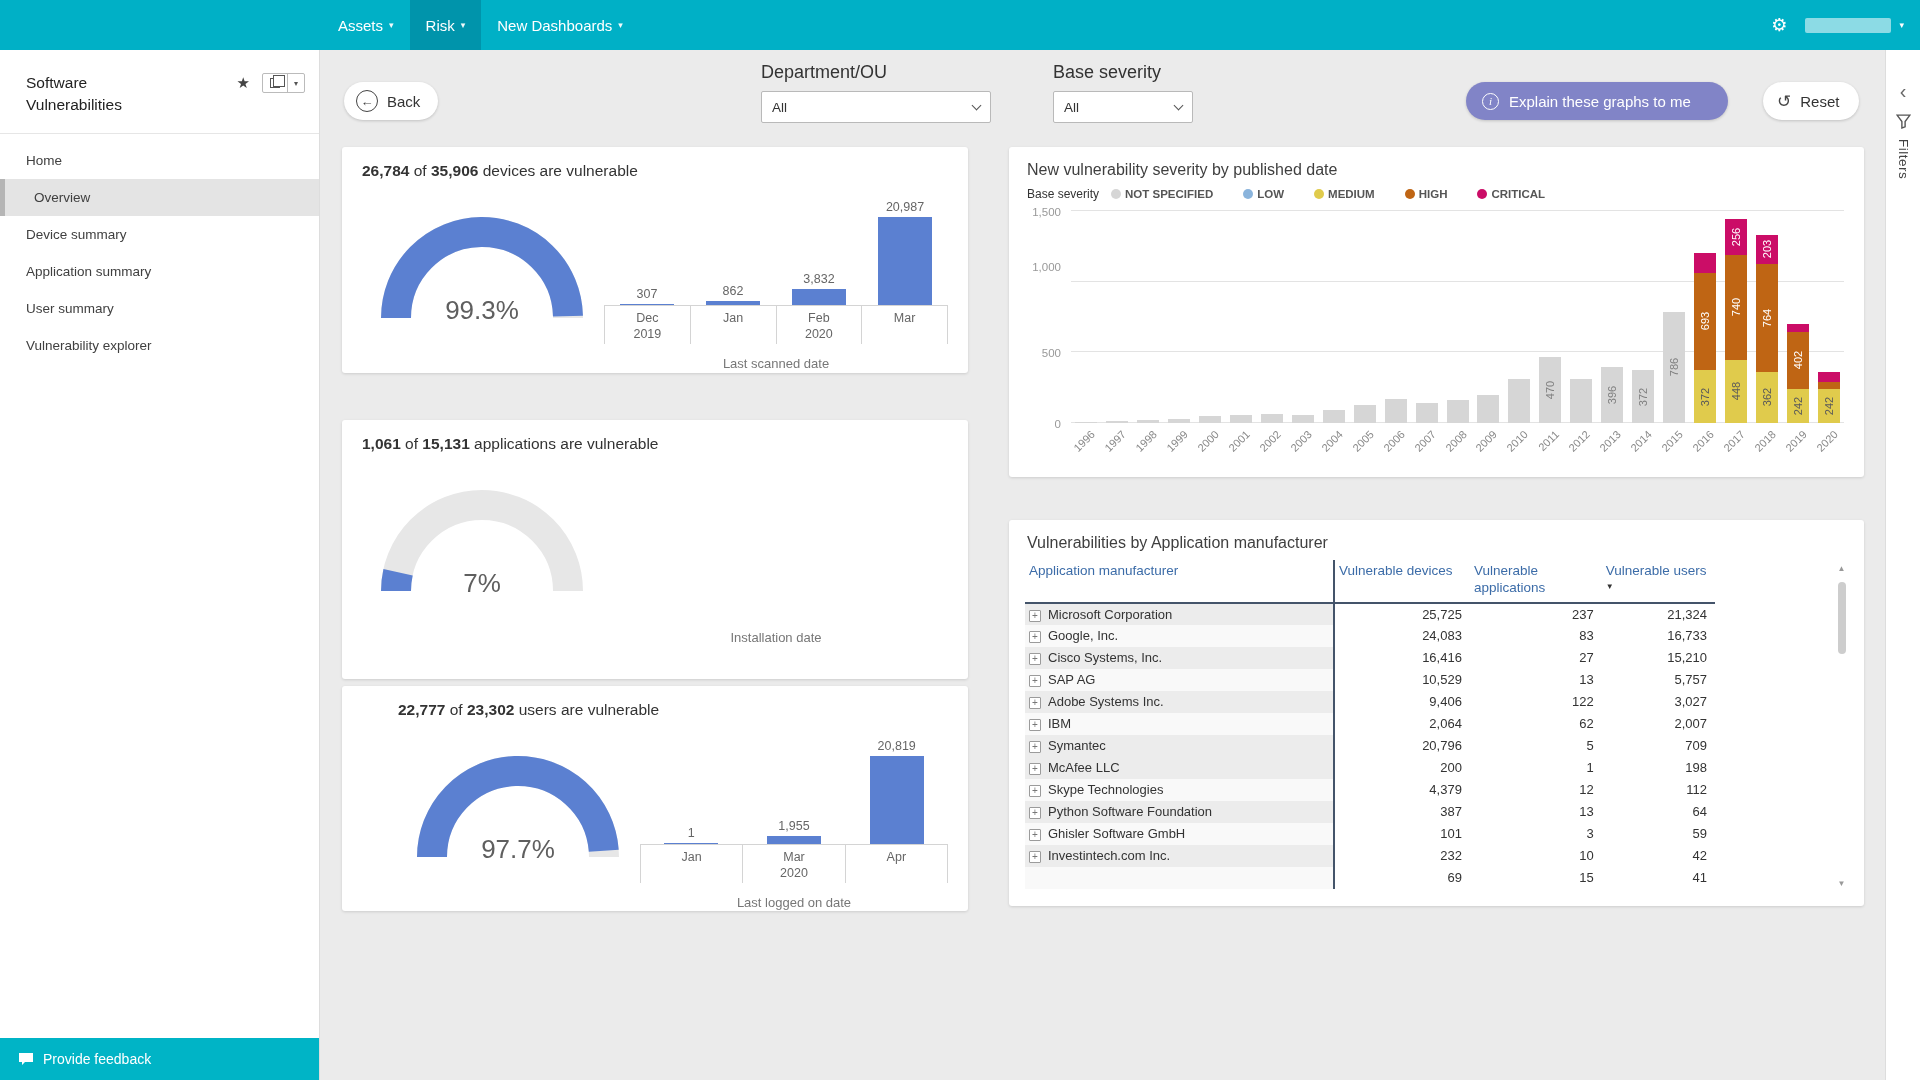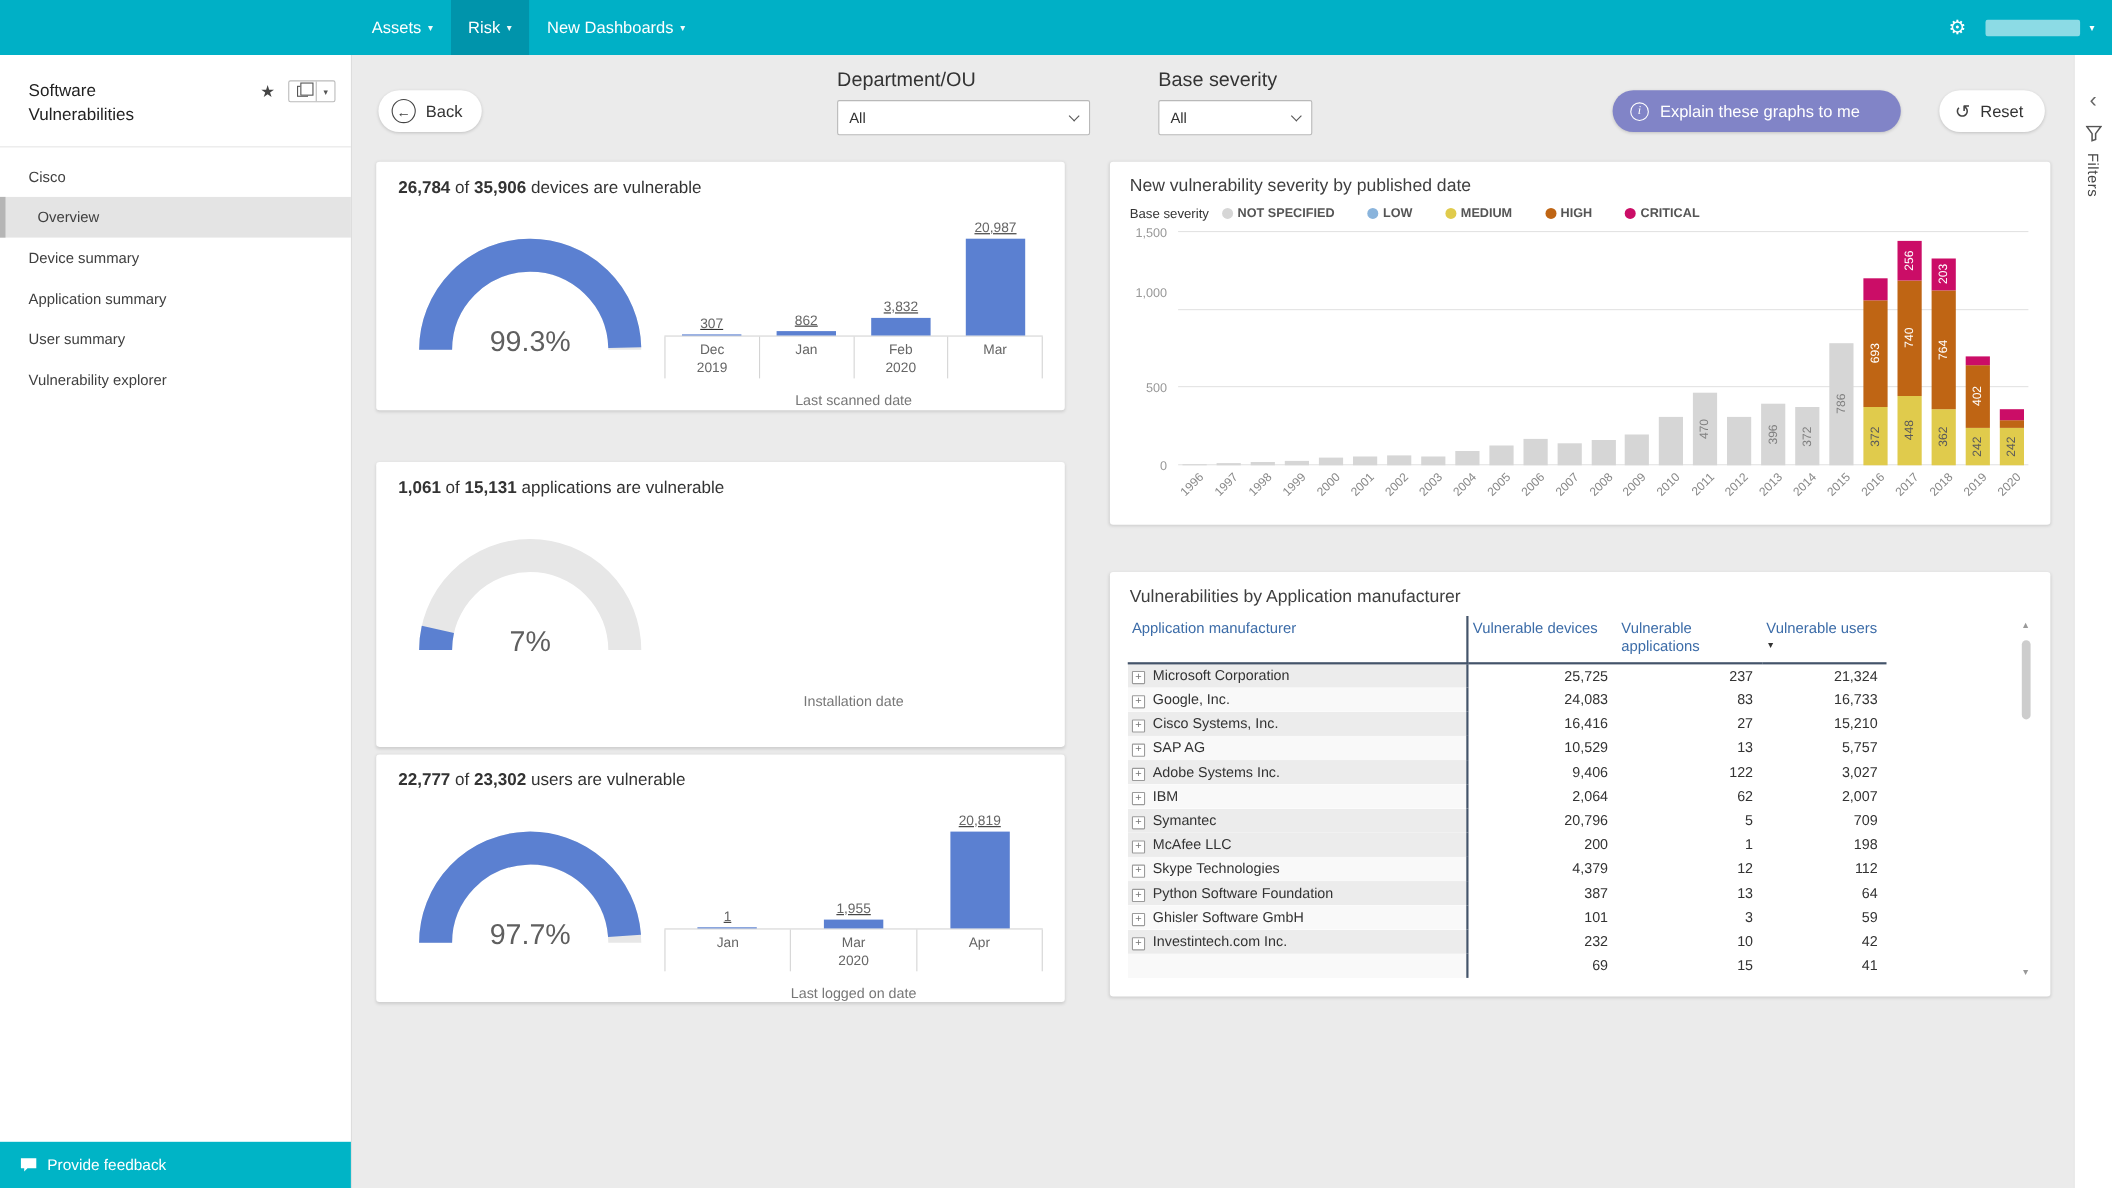--- a/index.html
+++ b/index.html
@@ -55,33 +55,33 @@
   .dd-group { position:absolute; top:12px; }
   .dd-dept { left:441px; width:230px; }
   .dd-sev { left:733px; width:140px; }
   .dd-label { font-size:18px; color:#333; margin-bottom:8px; }
   .dropdown { height:32px; background:#fff; border:1px solid #b9b9b9; border-radius:2px; display:flex; align-items:center; justify-content:space-between; padding:0 10px; font-size:13.5px; color:#333; cursor:pointer; }
   .chev { width:7px; height:7px; border-right:1.5px solid #555; border-bottom:1.5px solid #555; transform:rotate(45deg); margin-top:-3px; }
 
   .card { position:absolute; background:#fff; border-radius:3px; box-shadow:0 1px 3px rgba(0,0,0,.13); }
   .card-devices { left:22px; top:97px;  width:626px; height:226px; }
   .card-apps    { left:22px; top:370px; width:626px; height:259px; }
-  .card-users   { left:22px; top:636px; width:626px; height:225px; }
+  .card-users   { left:22px; top:636px; width:626px; height:225px;padding-left:36px; }
   .card-severity{ left:689px; top:97px; width:855px; height:330px; }
   .card-table   { left:689px; top:470px; width:855px; height:386px; overflow:hidden; }
 
   .headline { padding:15px 20px 0 20px; font-size:15.5px; color:#333; }
   .headline b { font-weight:700; }
   .card-body { display:flex; padding:0 20px 0 18px; }
   .gauge-zone { width:244px; padding-top:24px; display:flex; flex-direction:column; align-items:center; }
   .gauge-wrap { position:relative; width:216px; height:118px; }
   .gauge-pct { position:absolute; left:0; right:0; bottom:-4px; text-align:center; font-size:26px; color:#5f5f5f; }
   .trend-zone { flex:1; padding-top:16px; display:flex; flex-direction:column; }
   .mb-bars { display:flex; align-items:flex-end; height:110px; border-bottom:1px solid #d4d4d4; }
-  .mb-col { flex:1; display:flex; flex-direction:column; align-items:center; justify-content:flex-end;text-decoration:underline; }
+  .mb-col { flex:1; display:flex; flex-direction:column; align-items:center; justify-content:flex-end; }
   .mb-val { font-size:12.5px; color:#666; margin-bottom:3px; white-space:nowrap; }
   .mb-bar { width:54px; background:#5b80d1; }
   .mb-cats { display:flex; }
   .mb-cat { flex:1; text-align:center; font-size:12.5px; color:#666; padding-top:5px; min-height:38px; line-height:1.25; border-left:1px solid #d4d4d4; }
   .mb-cat:last-child { border-right:1px solid #d4d4d4; }
   .mb-spacer { height:149px; }
   .axis-note { text-align:center; font-size:13px; color:#777; margin-top:12px; }
 
   .chart-title { padding:14px 18px 0 18px; font-size:16px; color:#3f3f3f; }
   .legend-row { display:flex; align-items:center; gap:12px; padding:8px 18px 0 18px; }
@@ -159,21 +159,21 @@
         <span class="star-btn">★</span>
         <span class="split-btn">
           <span class="split-main">
               <span class="copy-ico"></span>
             </span>
           <span class="split-caret">▾</span>
         </span>
       </div>
     </div>
     <div class="sb-nav">
-        <div class="nav-item">Cisco</div>
+        <div class="nav-item">Home</div>
         <div class="nav-item selected">Overview</div>
         <div class="nav-item">Device summary</div>
         <div class="nav-item">Application summary</div>
         <div class="nav-item">User summary</div>
         <div class="nav-item">Vulnerability explorer</div>
       </div>
     <div class="feedback-btn">
       <svg width="16" height="14" viewBox="0 0 16 14">
           <path d="M1 1 h14 v9 h-8 l-3 3 v-3 h-3 z" fill="#fff"></path>
         </svg>

